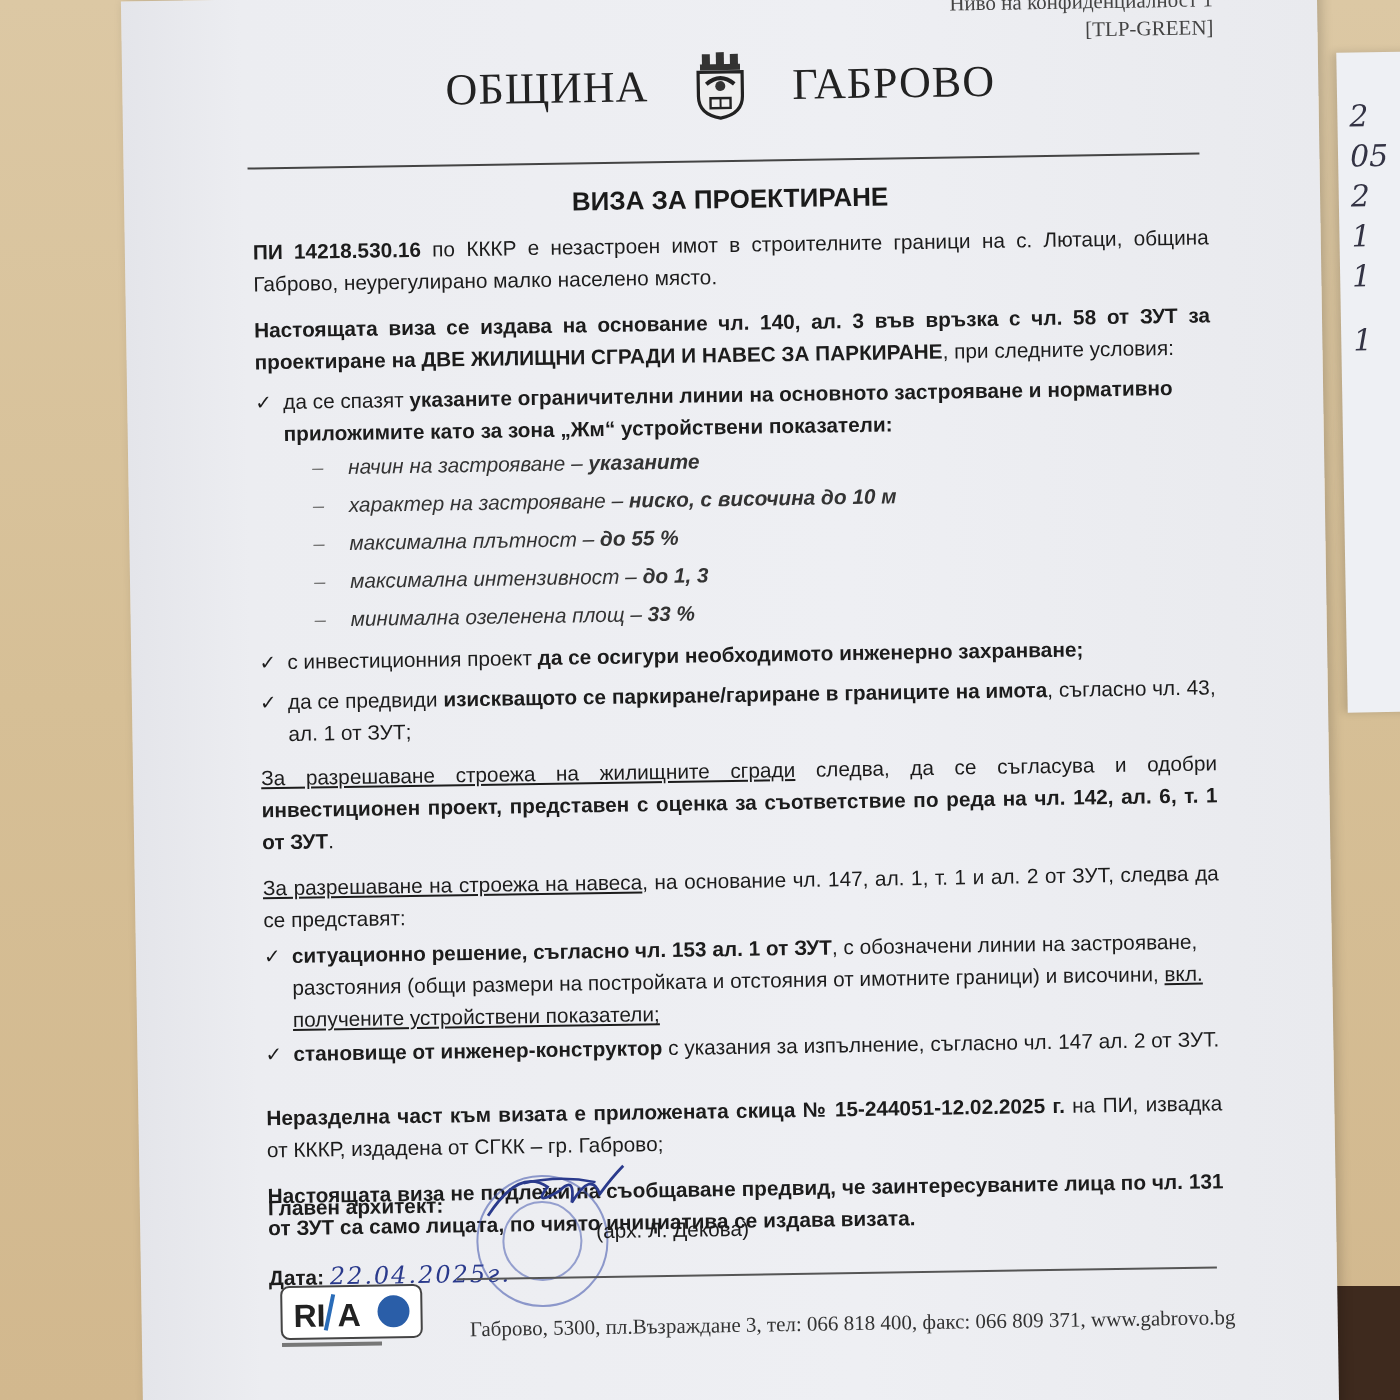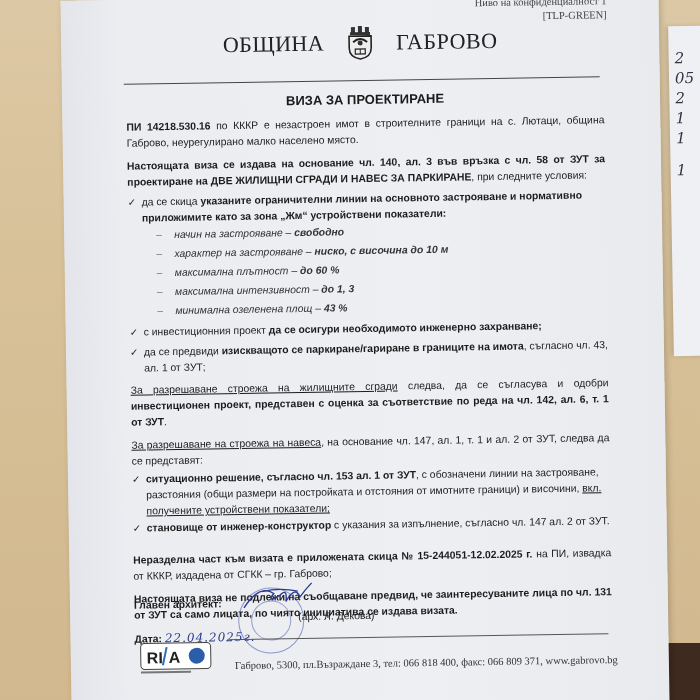--- a/index.html
+++ b/index.html
@@ -87,27 +87,27 @@
   <div class="hr-top"></div>
 
   <div class="content">
     <div class="title">ВИЗА ЗА ПРОЕКТИРАНЕ</div>
 
     <p><b>ПИ 14218.530.16</b><span> по КККР е незастроен имот в строителните граници на с. Лютаци, община Габрово, неурегулирано малко населено място.</span></p>
 
     <p style="margin-bottom:4px"><b>Настоящата виза се издава на основание чл. 140, ал. 3 във връзка с чл. 58 от ЗУТ за проектиране на ДВЕ ЖИЛИЩНИ СГРАДИ И НАВЕС ЗА ПАРКИРАНЕ</b><span>, при следните условия:</span></p>
 
     <ul class="check">
-      <li><span>да се скица </span><b>указаните ограничителни линии на основното застрояване и нормативно приложимите като за зона „Жм“ устройствени показатели:</b>
+      <li><span>да се спазят </span><b>указаните ограничителни линии на основното застрояване и нормативно приложимите като за зона „Жм“ устройствени показатели:</b>
         <ul class="dash" style="margin-top:1px">
-          <li><span>начин на застрояване – </span><b>свободно</b></li>
+          <li><span>начин на застрояване – </span><b>указаните</b></li>
           <li><span>характер на застрояване – </span><b>ниско, с височина до 10 м</b></li>
-          <li><span>максимална плътност – </span><b>до 60 %</b></li>
+          <li><span>максимална плътност – </span><b>до 55 %</b></li>
           <li><span>максимална интензивност – </span><b>до 1, 3</b></li>
-          <li><span>минимална озеленена площ – </span><b>43 %</b></li>
+          <li><span>минимална озеленена площ – </span><b>33 %</b></li>
         </ul>
       </li>
       <li><span>с инвестиционния проект </span><b>да се осигури необходимото инженерно захранване;</b></li>
       <li><span>да се предвиди </span><b>изискващото се  паркиране/гариране в границите на имота</b><span>, съгласно чл. 43, ал. 1 от ЗУТ;</span></li>
     </ul>
 
     <p><span class="u">За разрешаване строежа на жилищните сгради</span><span> следва, да се съгласува и одобри </span><b>инвестиционен проект, представен с оценка за съответствие по реда на чл. 142, ал. 6, т. 1 от ЗУТ</b><span>.</span></p>
 
     <p style="margin-bottom:2px"><span class="u">За разрешаване на строежа на навеса</span><span>, на основание чл. 147, ал. 1, т. 1 и ал. 2 от ЗУТ, следва да се представят:</span></p>
     <ul class="check">

